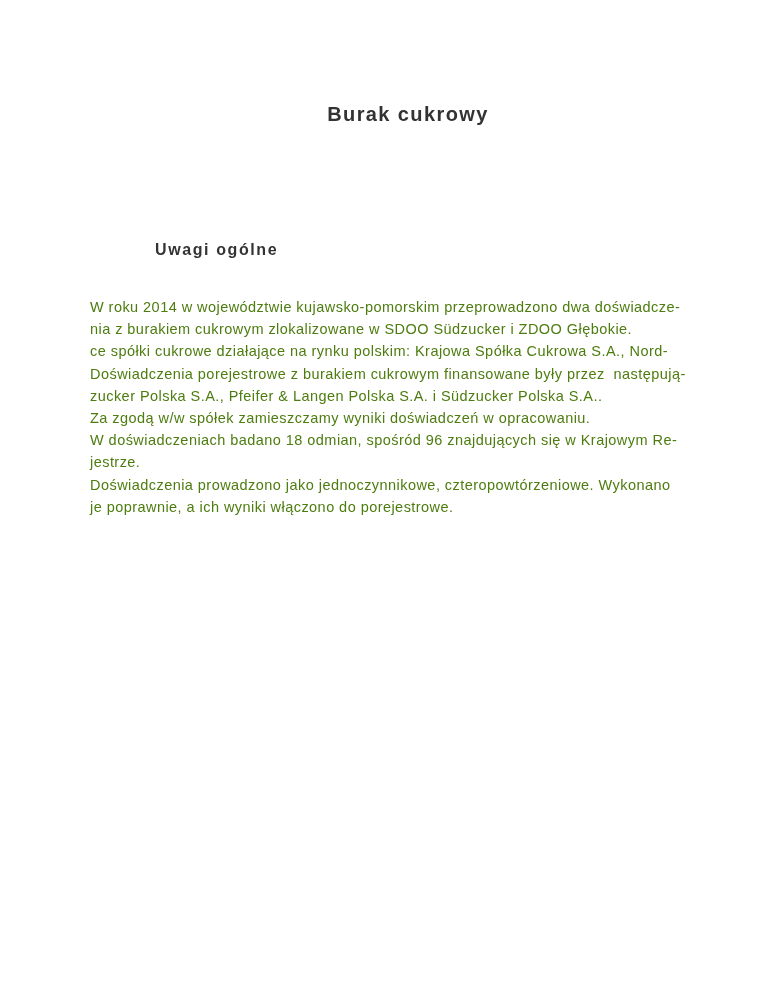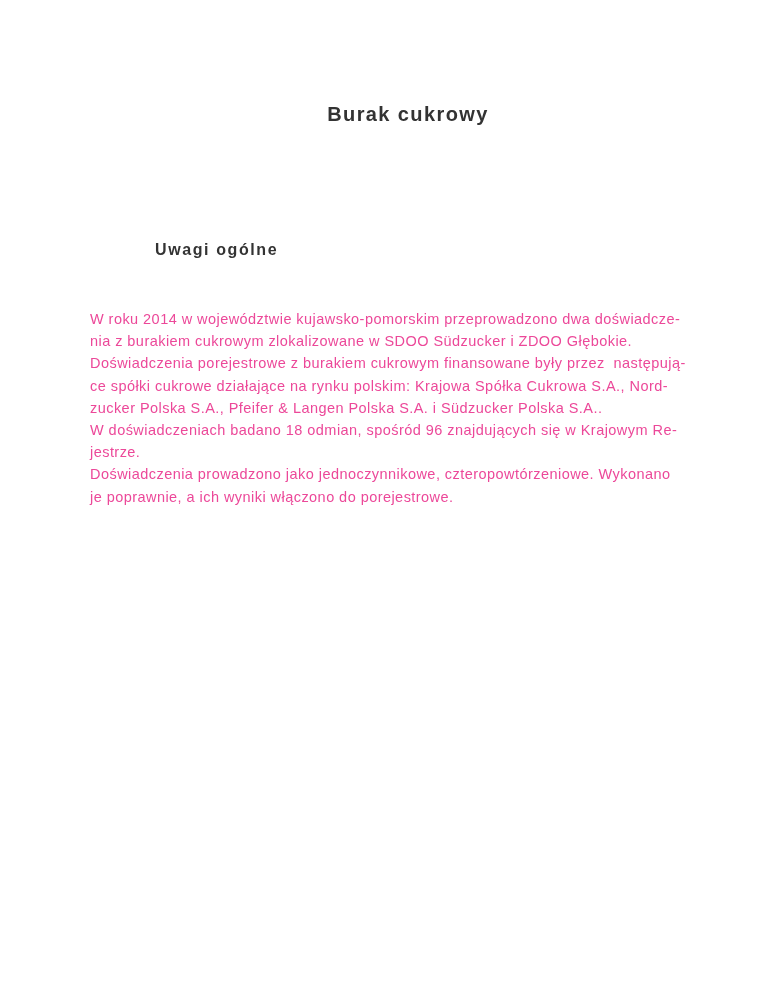--- a/index.html
+++ b/index.html
@@ -34,44 +34,45 @@
     top: 241px;
     left: 131px;
     margin: 0;
     font-size: 16px;
     font-weight: bold;
     letter-spacing: 1.6px;
     color: #333333;
   }
   .paragraph {
     position: absolute;
-    top: 308px;
+    top: 296px;
     left: 66px;
     width: 660px;
     font-size: 14.5px;
     line-height: 22.2px;
     letter-spacing: 0.45px;
-    color: #ec4899;
+    color: #4d7c0f;
   }
   .paragraph .line {
     white-space: pre;
   }
 </style>
 </head>
 <body>
 
 <div class="page">
   <h1 class="title">Burak cukrowy</h1>
 
   <h2 class="section-heading">Uwagi ogólne</h2>
 
   <div class="paragraph">
     <div class="line">W roku 2014 w województwie kujawsko-pomorskim przeprowadzono dwa doświadcze-</div>
     <div class="line">nia z burakiem cukrowym zlokalizowane w SDOO Südzucker i ZDOO Głębokie.</div>
+    <div class="line">ce spółki cukrowe działające na rynku polskim: Krajowa Spółka Cukrowa S.A., Nord-</div>
     <div class="line">Doświadczenia porejestrowe z burakiem cukrowym finansowane były przez  następują-</div>
-    <div class="line">ce spółki cukrowe działające na rynku polskim: Krajowa Spółka Cukrowa S.A., Nord-</div>
     <div class="line">zucker Polska S.A., Pfeifer &amp; Langen Polska S.A. i Südzucker Polska S.A..</div>
+    <div class="line">Za zgodą w/w spółek zamieszczamy wyniki doświadczeń w opracowaniu.</div>
     <div class="line">W doświadczeniach badano 18 odmian, spośród 96 znajdujących się w Krajowym Re-</div>
     <div class="line">jestrze.</div>
     <div class="line">Doświadczenia prowadzono jako jednoczynnikowe, czteropowtórzeniowe. Wykonano</div>
     <div class="line">je poprawnie, a ich wyniki włączono do porejestrowe.</div>
   </div>
 </div>
 
 </body></html>

